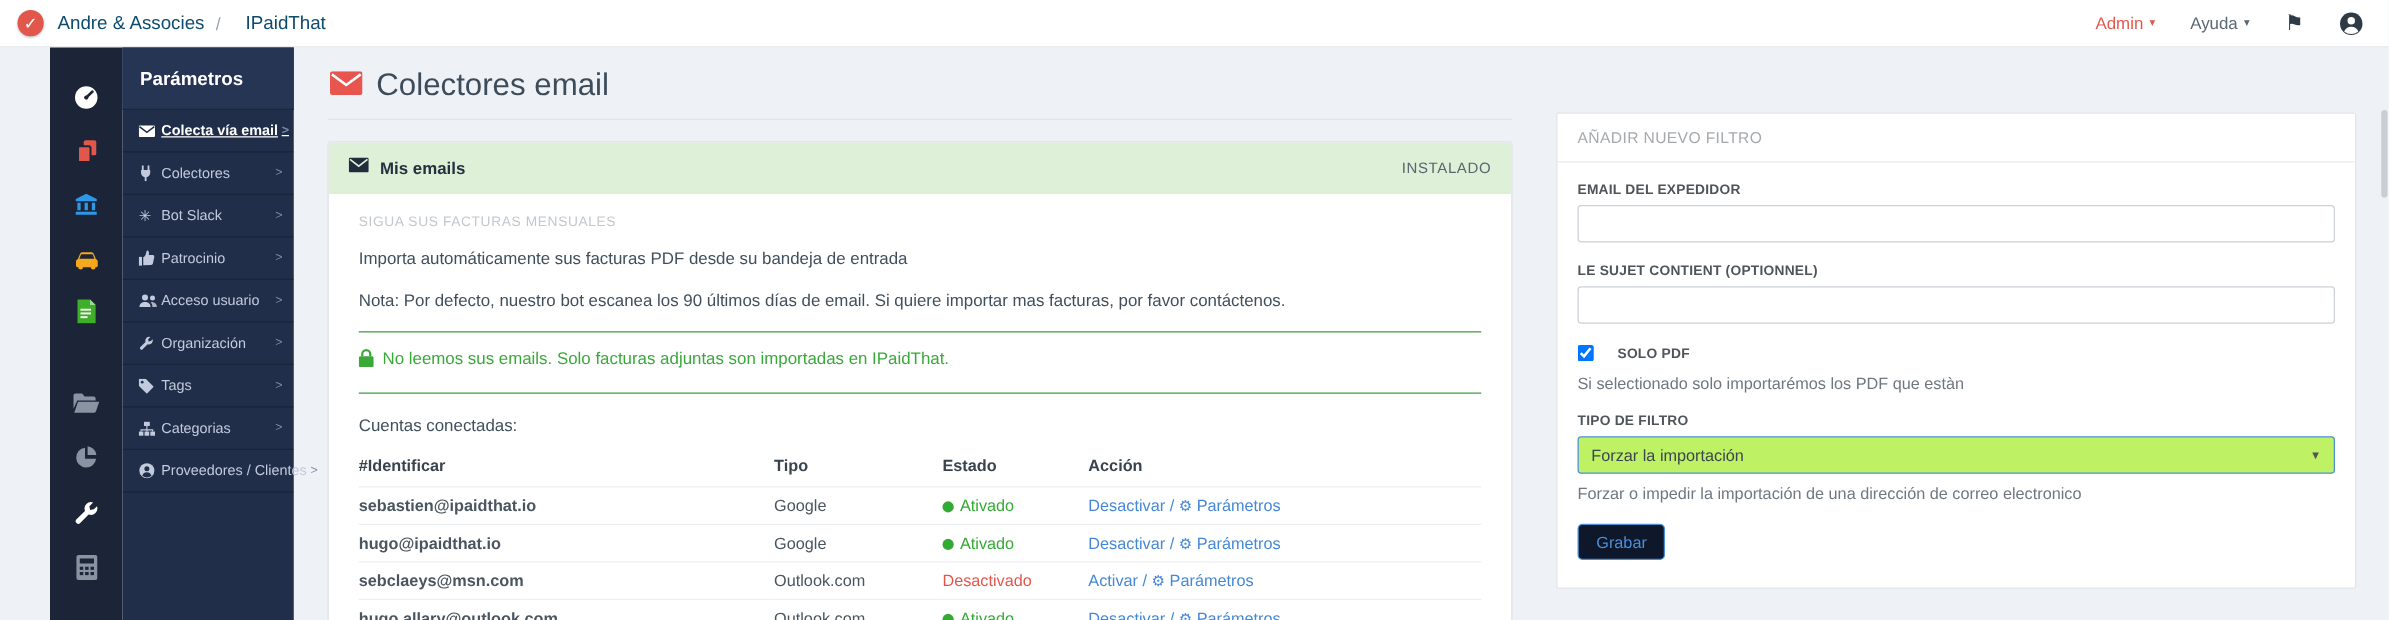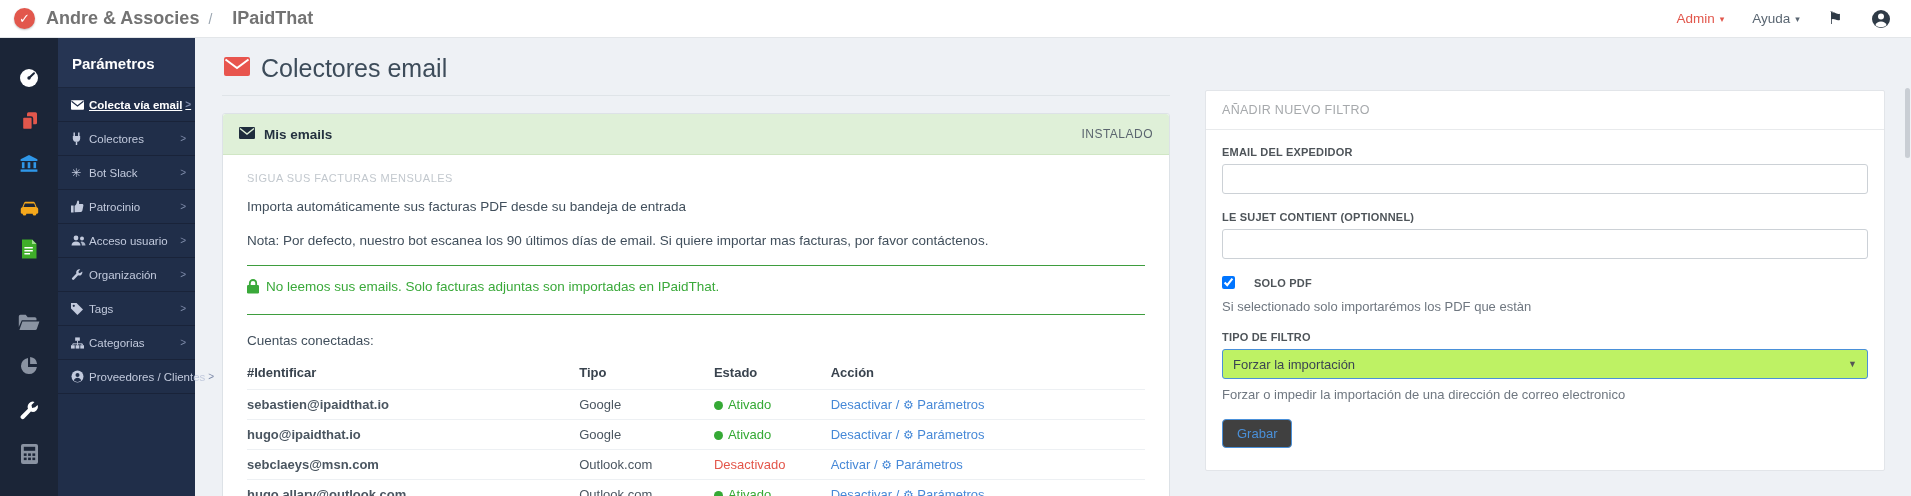--- a/index.html
+++ b/index.html
@@ -9,32 +9,32 @@
     --sidebar-dark:#1b2537; --sidebar-panel:#202e49;
   }
   *{box-sizing:border-box}
   html,body{margin:0;padding:0}
   body{font-family:"Liberation Sans","DejaVu Sans",sans-serif;}
   .page{width:1911px;height:496px;overflow:hidden;position:relative;background:#eef1f5;}
 
   
   .topbar{height:38px;background:#fff;border-bottom:1px solid #e3e6e9;display:flex;align-items:center;padding:0 20px 0 14px;}
   .logo{width:21px;height:21px;border-radius:50%;background:var(--accent-red);color:#fff;font-size:13px;font-weight:bold;display:flex;align-items:center;justify-content:center;box-shadow:0 1px 2px rgba(0,0,0,.25);}
-  .crumb{font-size:18px;color:#737373;margin-left:11px;font-weight:bold;}
+  .crumb{font-size:15px;color:#0c4a6e;margin-left:11px;}
   .crumb-sep{color:#9aa5b0;margin:0 9px;font-size:14px;}
   .top-right{margin-left:auto;display:flex;align-items:center;gap:28px;}
   .top-link{font-size:13.5px;cursor:pointer;display:flex;align-items:center;gap:5px;}
   .top-link.admin{color:var(--accent-red);}
   .top-link.ayuda{color:#5a6672;}
   .caret{font-size:9px;}
   .flag-ic{font-size:17px;color:#2e3a46;cursor:pointer;line-height:1;}
   .avatar{width:20px;height:20px;cursor:pointer;display:flex;}
 
   
-  .app-body{display:flex;height:458px;}
+  .app-body{display:flex;height:458px;margin-left:40px;}
   .rail{width:58px;background:var(--sidebar-dark);display:flex;flex-direction:column;align-items:center;flex-shrink:0;}
   .rail .ric{display:flex;cursor:pointer;}
   .submenu{width:137px;background:var(--sidebar-panel);flex-shrink:0;color:#c2cadd;}
   .submenu-header{background:#263553;padding:17px 14px 15px;font-size:15px;font-weight:bold;color:#fff;border-bottom:1px solid rgba(0,0,0,.25);}
   .menu-item{height:34px;display:flex;align-items:center;padding:0 9px 0 13px;border-bottom:1px solid rgba(0,0,0,.22);font-size:11.5px;cursor:pointer;}
   .menu-item .mi-icon{width:18px;display:inline-flex;align-items:center;flex-shrink:0;}
   .menu-item .mi-label{white-space:nowrap;}
   .menu-item .chev{margin-left:auto;color:#7e8baa;font-size:10px;padding-left:3px;}
   .menu-item.active{color:#fff;font-weight:bold;text-decoration:underline;}
   .slack-glyph{font-size:12px;color:#c2cadd;}
@@ -77,21 +77,21 @@
   .flabel{font-size:11px;font-weight:bold;color:#4e5459;letter-spacing:.2px;margin-bottom:6px;display:block;}
   input.text{width:100%;height:30px;border:1px solid #ccd1d6;border-radius:3px;padding:0 8px;font-size:13px;font-family:inherit;outline:none;}
   .group{margin-bottom:17px;}
   .check-row{display:flex;align-items:flex-end;gap:19px;margin:3px 0 10px;}
   .check-row input{margin:0;width:13px;height:13px;}
   .check-row .flabel{margin:0;}
   .help{font-size:13px;color:#6f7780;margin:0 0 17px;}
   .selectbox{height:30px;border:1px solid #4a90d9;border-radius:3px;display:flex;align-items:center;justify-content:space-between;padding:0 10px;font-size:13px;color:#3b4552;background:#bef264;cursor:pointer;}
   .selectbox .scaret{font-size:9px;color:#555;}
   .help2{font-size:13px;color:#6f7780;margin:8px 0 17px;}
-  .btn-grabar{display:inline-block;border:1px solid #4a90d9;color:#4a90d9;background:#404040;font-size:13px;padding:6px 14px;border-radius:4px;font-family:inherit;cursor:pointer;}
+  .btn-grabar{display:inline-block;border:1px solid #4a90d9;color:#4a90d9;background:#0f172a;font-size:13px;padding:6px 14px;border-radius:4px;font-family:inherit;cursor:pointer;}
   .scroll-thumb{position:absolute;right:1px;top:88px;width:5px;height:70px;background:#c9ced4;border-radius:3px;}
 
   
   .ric.m1{margin-top:30px}.ric.m2{margin-top:23px}.ric.m3{margin-top:23px}.ric.m4{margin-top:26px}
   .ric.m5{margin-top:22px}.ric.m6{margin-top:55px}.ric.m7{margin-top:25px}.ric.m8{margin-top:25px}.ric.m9{margin-top:23px}
 </style>
 </head>
 <body>
 
 <div class="page">

